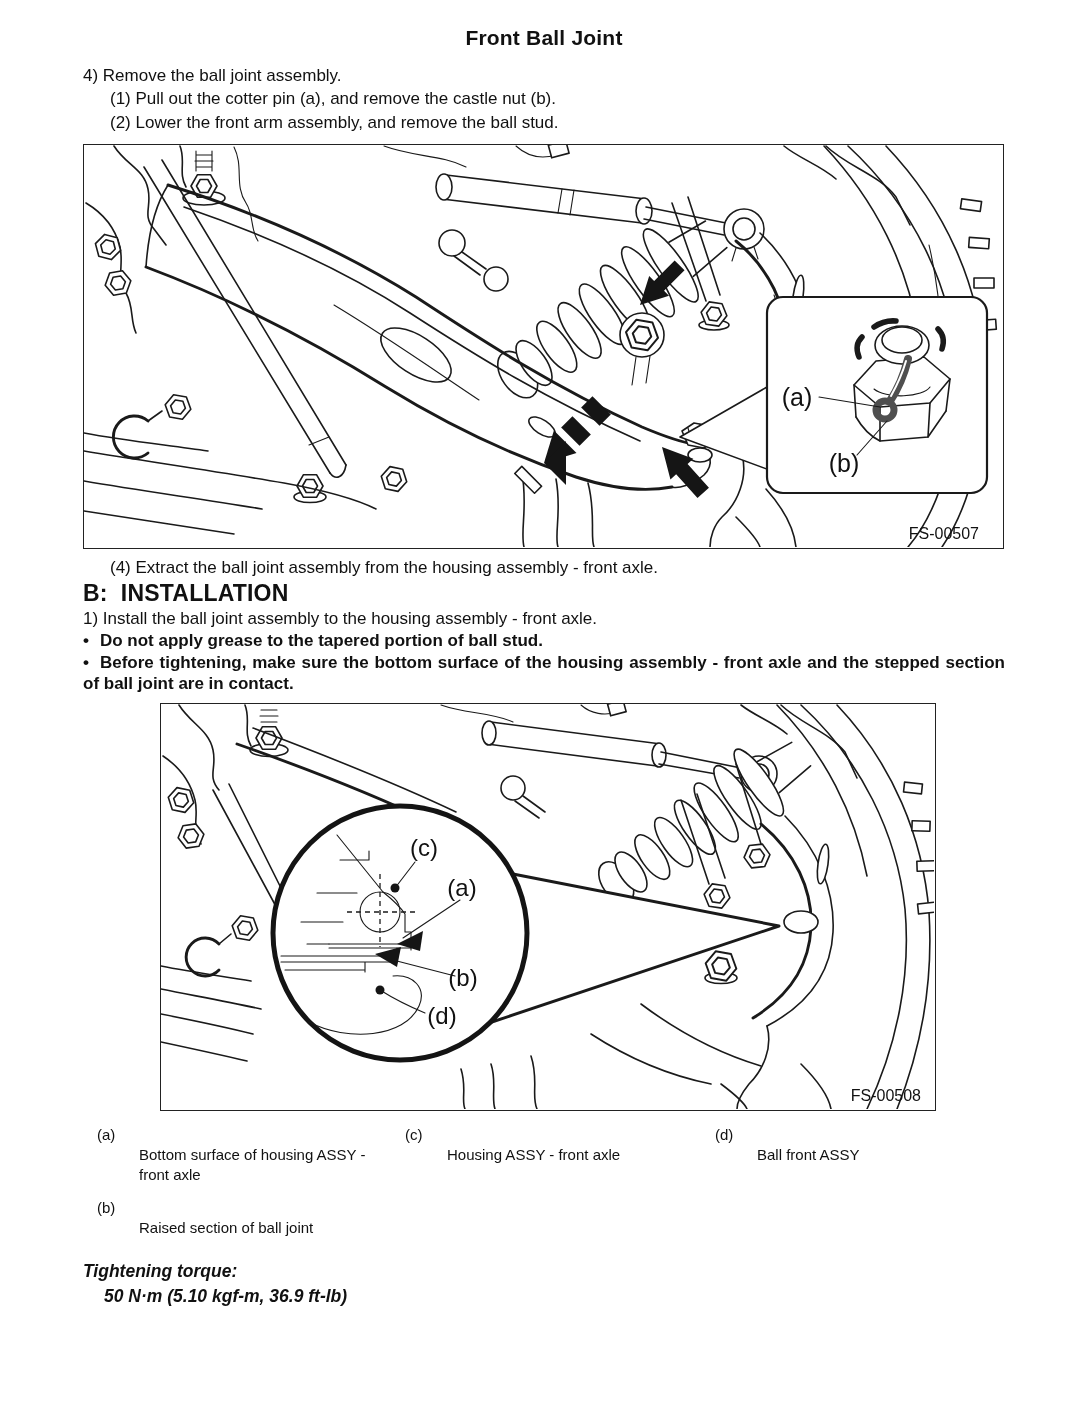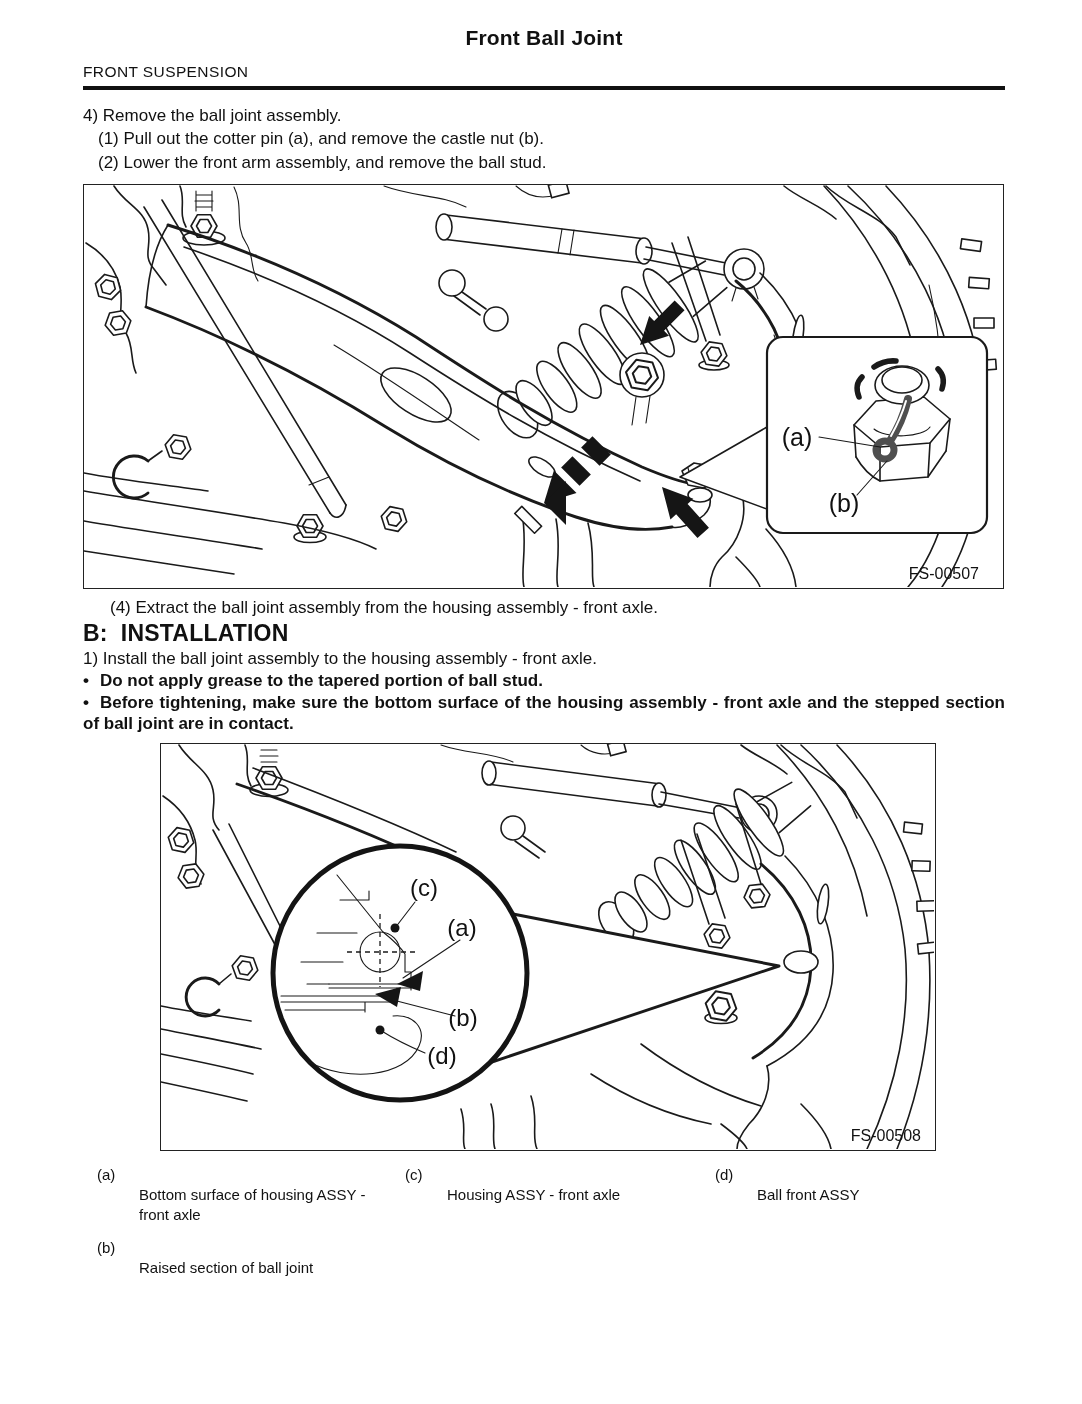--- a/index.html
+++ b/index.html
@@ -6,21 +6,21 @@
   html,body { background:#888; }
   .page {
     position:relative; width:1082px; height:1404px; margin:0 auto;
     background:#fff; color:#111;
     font-family:"Liberation Sans", sans-serif;
     padding:26px 77px 0 83px; overflow:hidden;
   }
   .doc-title { text-align:center; font-size:21px; font-weight:bold; letter-spacing:.2px; }
   .section-line { margin-top:13px; font-size:15.5px; letter-spacing:.4px; padding-bottom:5px; border-bottom:4px solid #111; }
   .step  { margin-top:14px; font-size:17px; line-height:23px; }
-  .substep { margin-left:15px; font-size:17px; line-height:24px; }
+  .substep { margin-left:27px; font-size:17px; line-height:24px; }
   .figure { position:relative; border:1.5px solid #222; background:#fff; }
   .fig1 { margin-top:9px; width:921px; height:405px; }
   .fig2 { margin-top:8px; margin-left:77px; width:776px; height:408px; }
   .figure svg { display:block; }
   .extract { margin-top:7px; margin-left:27px; font-size:17px; line-height:23px; }
   .inst-heading { margin-top:1px; font-size:23px; font-weight:bold; white-space:pre; letter-spacing:.2px; }
   .inst-step { font-size:17px; line-height:23px; }
   .caution-title { margin-top:13px; font-size:17px; font-weight:bold; line-height:21px; }
   .caution-item { font-size:17px; font-weight:bold; line-height:21.5px; text-align:justify; }
   .caution-item .blt { display:inline-block; margin-right:11px; }
@@ -45,21 +45,20 @@
   .svgt  { font-family:"Liberation Sans",sans-serif; font-size:25px; fill:#111; }
   .svgt2 { font-family:"Liberation Sans",sans-serif; font-size:24px; fill:#111; }
   .svgid { font-family:"Liberation Sans",sans-serif; font-size:16px; fill:#111; }
 </style>
 </head>
 <body>
 
 <div class="page">
 
   <div class="doc-title">Front Ball Joint</div>
-  <div class="section-line">FRONT SUSPENSION</div>
 
   <div class="step">4) Remove the ball joint assembly.</div>
   <div class="substep">(1) Pull out the cotter pin (a), and remove the castle nut (b).</div>
   <div class="substep">(2) Lower the front arm assembly, and remove the ball stud.</div>
 
   <div class="figure fig1">
     <svg width="918" height="402" viewBox="0 0 918 402">
       <defs>
         <g id="hb1">
           <polygon class="hx" points="13,0 6.5,11.3 -6.5,11.3 -13,0 -6.5,-11.3 6.5,-11.3"></polygon>
@@ -335,14 +334,18 @@
       </div>
     </div>
     <div>
       <div class="legend-item">
         <span class="lg-key">(d)</span>
         <span class="lg-text">Ball front ASSY</span>
       </div>
     </div>
   </div>
 
+  <div class="torque">
+    <div>Tightening torque:</div>
+    <div class="torque-value">50 N·m (5.10 kgf-m, 36.9 ft-lb)</div>
+  </div>
 
 </div>
 
 </body></html>

